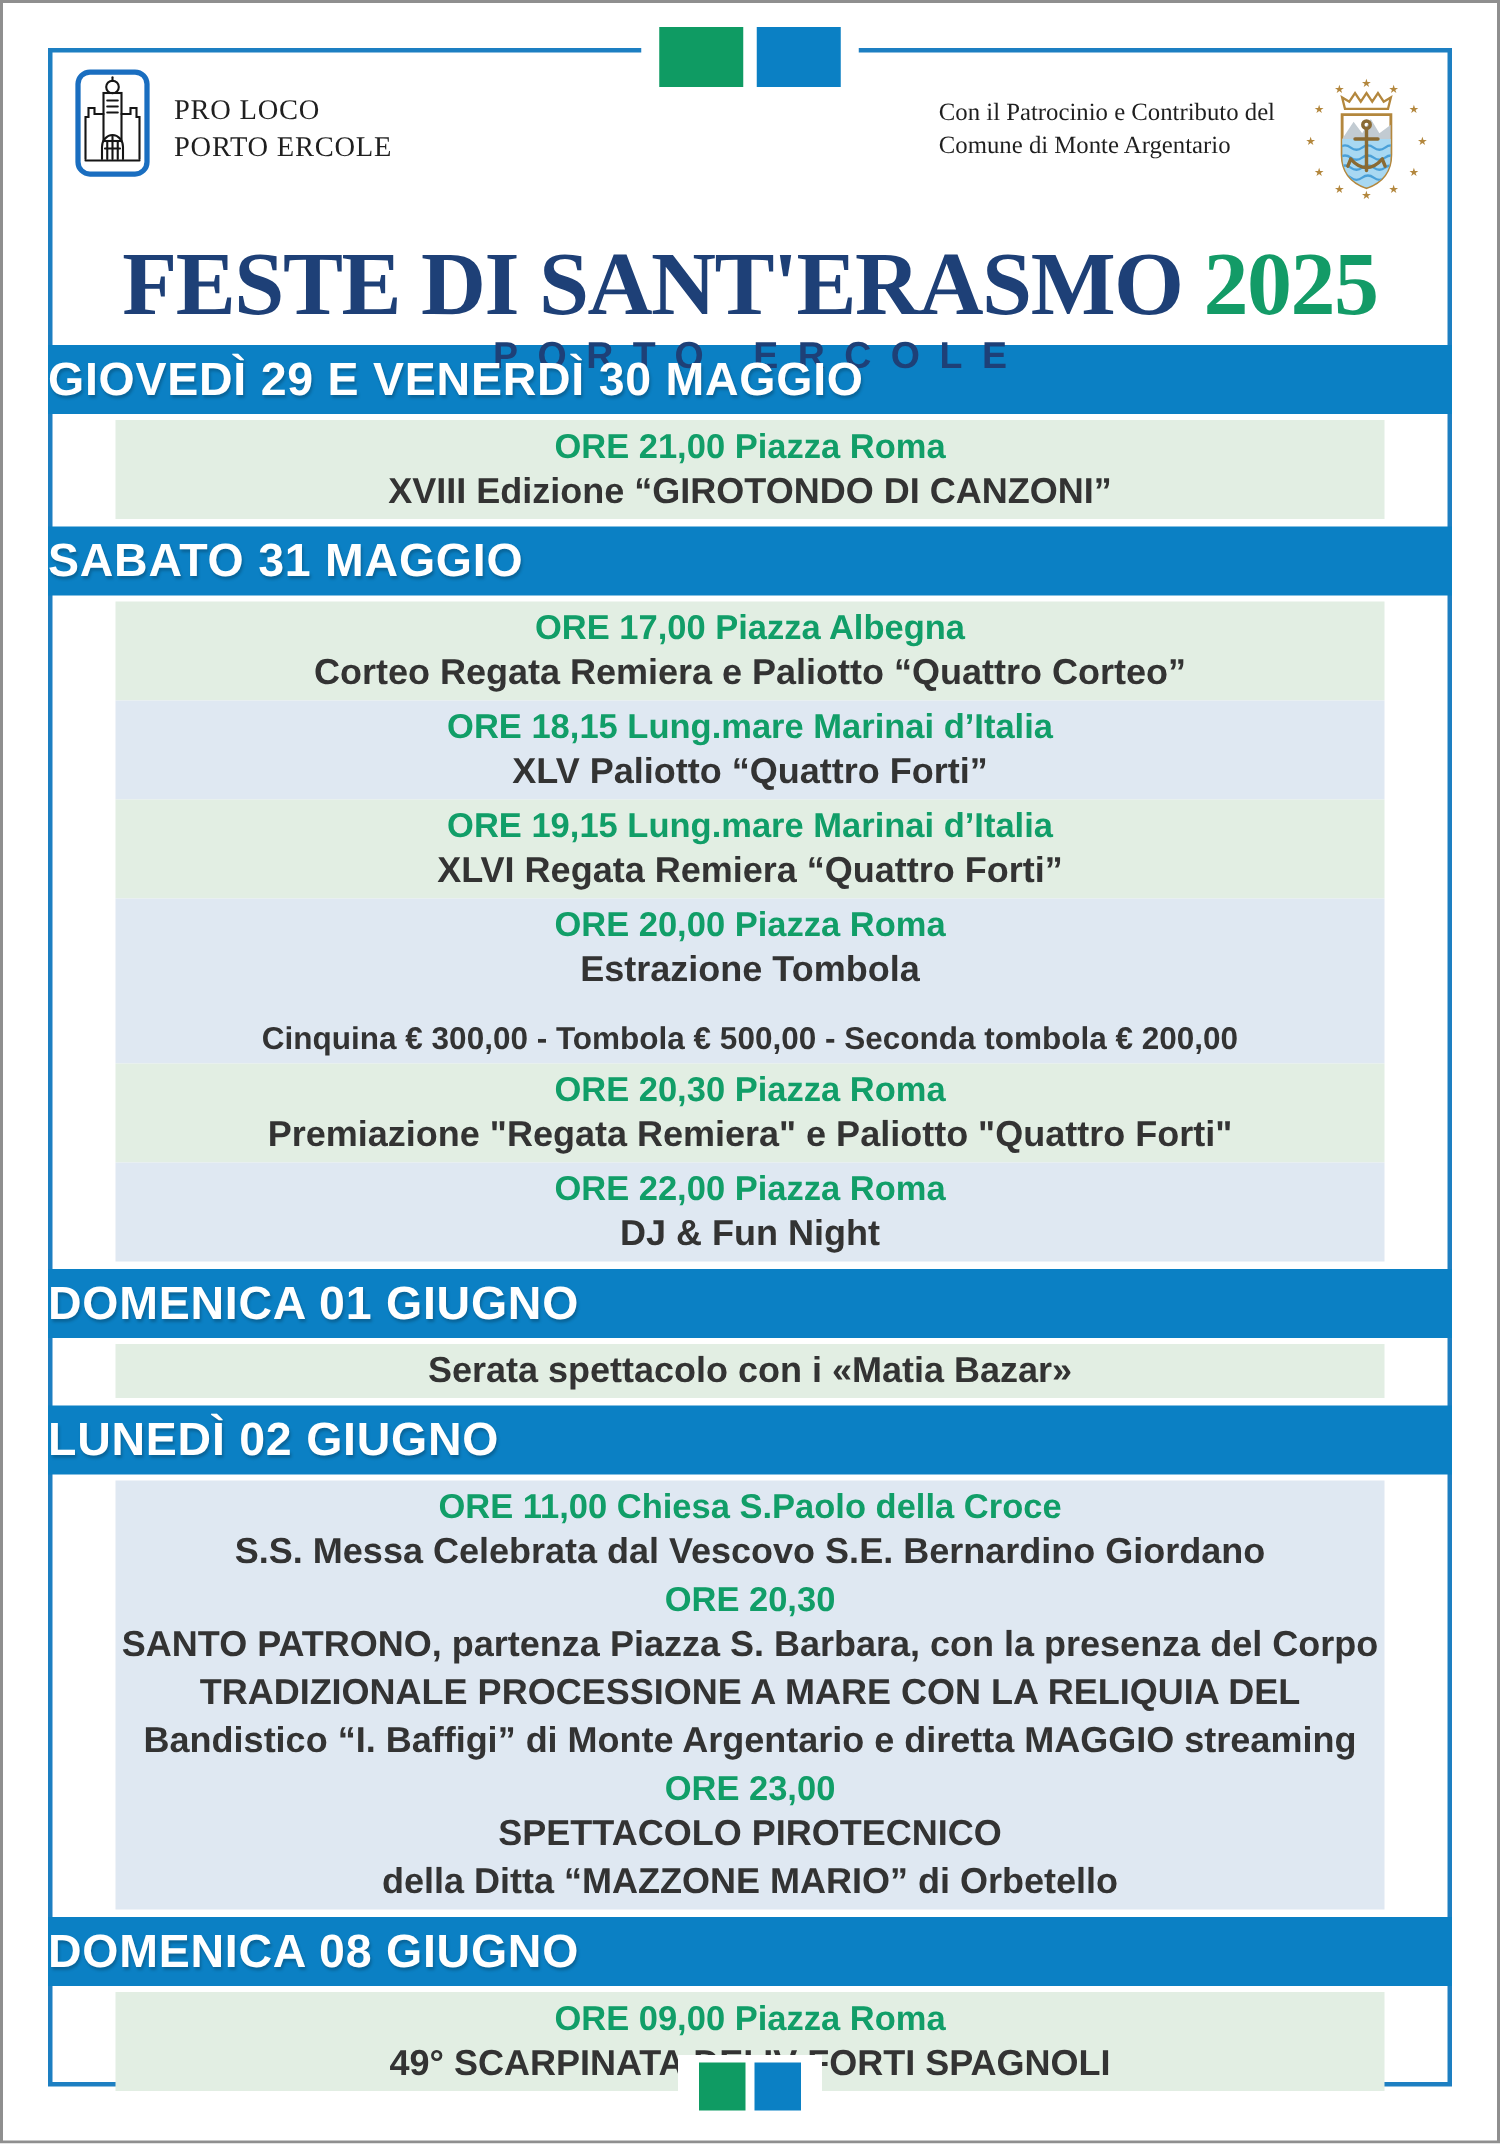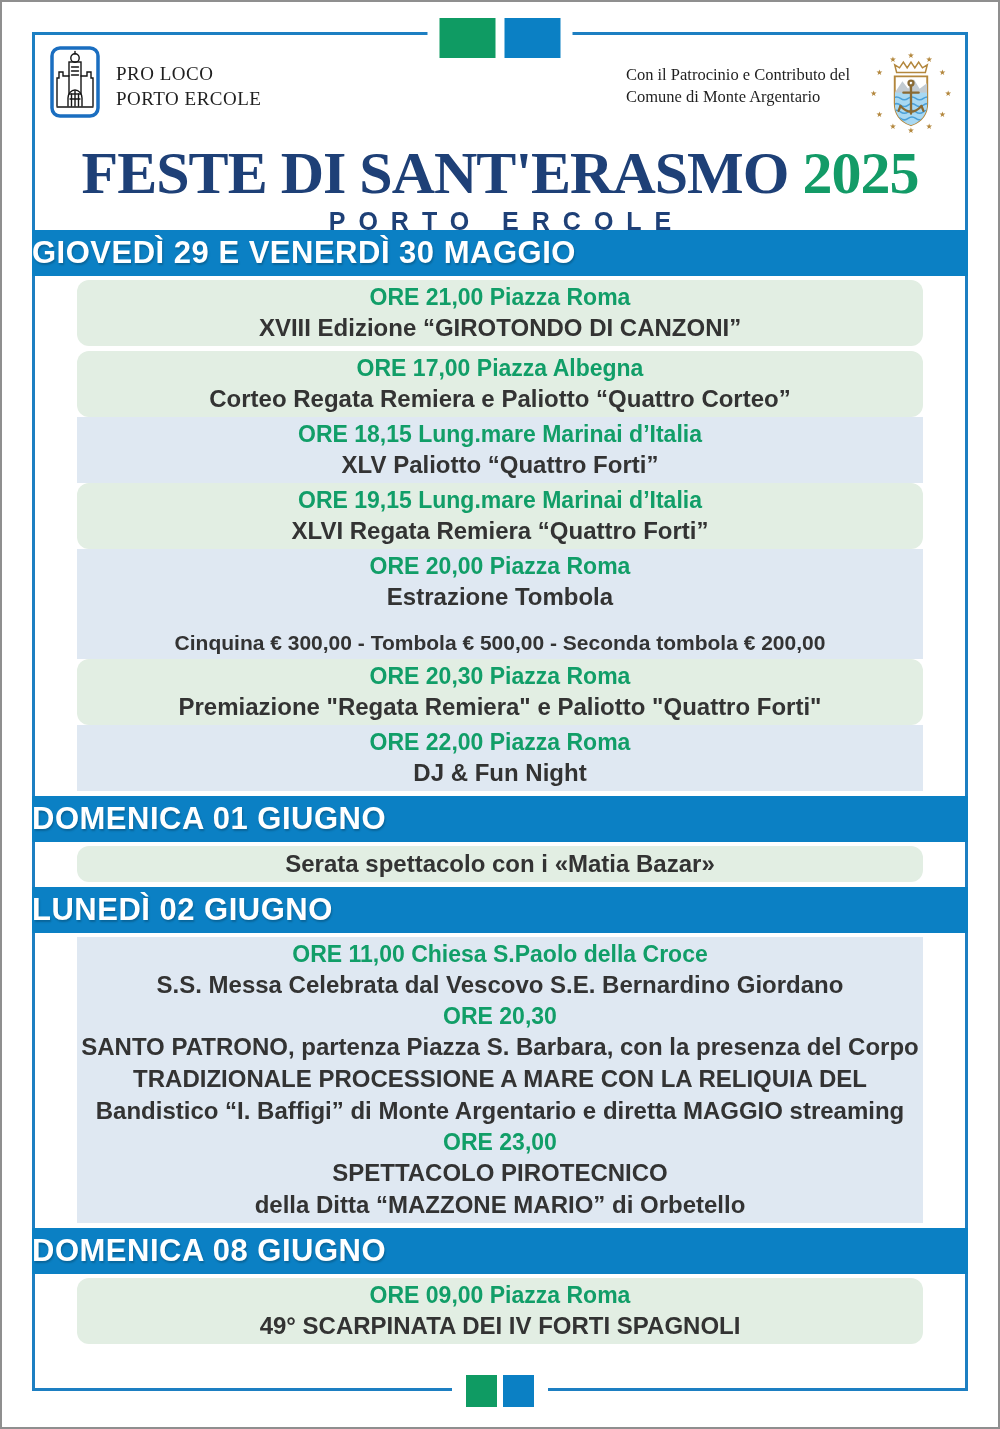--- a/index.html
+++ b/index.html
@@ -22,34 +22,34 @@
   .content{position:absolute;left:32px;top:32px;width:936px;}
 
   
   .header{height:198px;box-sizing:border-box;padding-top:14px;}
   .header-top{display:flex;align-items:flex-start;height:92px;}
   .logo-box{margin-left:18px;flex:0 0 auto;}
   .logo-label{margin-left:16px;margin-top:16px;font-family:Liberation Serif, serif;font-size:19px;line-height:1.3;color:#1f1f1f;letter-spacing:.5px;}
   .spacer{flex:1 1 auto;}
   .patronage{margin-top:18px;font-family:"Liberation Serif",serif;font-size:16.5px;line-height:1.35;color:#1f1f1f;}
   .crest{margin:4px 14px 0 18px;flex:0 0 auto;}
-  .title-line{margin-top:4px;text-align:center;font-family:"Liberation Serif",serif;font-weight:bold;font-size:60px;line-height:62px;color:#1e4077;letter-spacing:-1px;white-space:nowrap;}
+  .title-line{margin-top:20px;text-align:center;font-family:"Liberation Serif",serif;font-weight:bold;font-size:60px;line-height:62px;color:#1e4077;letter-spacing:-1px;white-space:nowrap;}
   .title-line .year{color:#139b67;}
   .subtitle{margin-top:3px;text-align:center;font-size:25px;font-weight:bold;color:#1e4077;letter-spacing:13px;text-indent:13px;}
 
   
   .band{
     height:46px;line-height:46px;background:#0b80c4;color:#fff;
     font-size:31px;font-weight:800;letter-spacing:.5px;margin-bottom:4px;
     text-shadow:1px 2px 2px rgba(0,0,0,.22);white-space:nowrap;
   }
   .section{margin-bottom:5px;}
   .events{margin:0 45px;}
   .event{text-align:center;padding:2px 0;}
-  .bg-green{background:#e2eee3;border-radius:12px;}
+  .bg-green{background:#e2eee3;}
   .bg-blue{background:#dfe8f2;}
   .row-time{font-size:23px;line-height:30px;font-weight:700;color:#119e68;white-space:nowrap;}
   .row-title{font-size:24px;line-height:32px;font-weight:700;color:#333;white-space:nowrap;}
   .row-detail{font-size:21px;line-height:28px;font-weight:700;color:#333;white-space:nowrap;margin-top:16px;}
 </style>
 </head>
 <body>
 
 <div class="page">
 
@@ -160,20 +160,21 @@
         <div class="section">
           <div class="band">GIOVEDÌ 29 E VENERDÌ 30 MAGGIO</div>
           <div class="events">
             <div class="event bg-green">
               <div class="row-time">ORE 21,00 Piazza Roma</div>
               <div class="row-title">XVIII Edizione “GIROTONDO DI CANZONI”</div>
             </div>
           </div>
         </div>
         <div class="section">
+          <div class="band">SABATO 31 MAGGIO</div>
           <div class="events">
             <div class="event bg-green">
               <div class="row-time">ORE 17,00 Piazza Albegna</div>
               <div class="row-title">Corteo Regata Remiera e Paliotto “Quattro Corteo”</div>
             </div>
             <div class="event bg-blue">
               <div class="row-time">ORE 18,15 Lung.mare Marinai d’Italia</div>
               <div class="row-title">XLV Paliotto “Quattro Forti”</div>
             </div>
             <div class="event bg-green">

